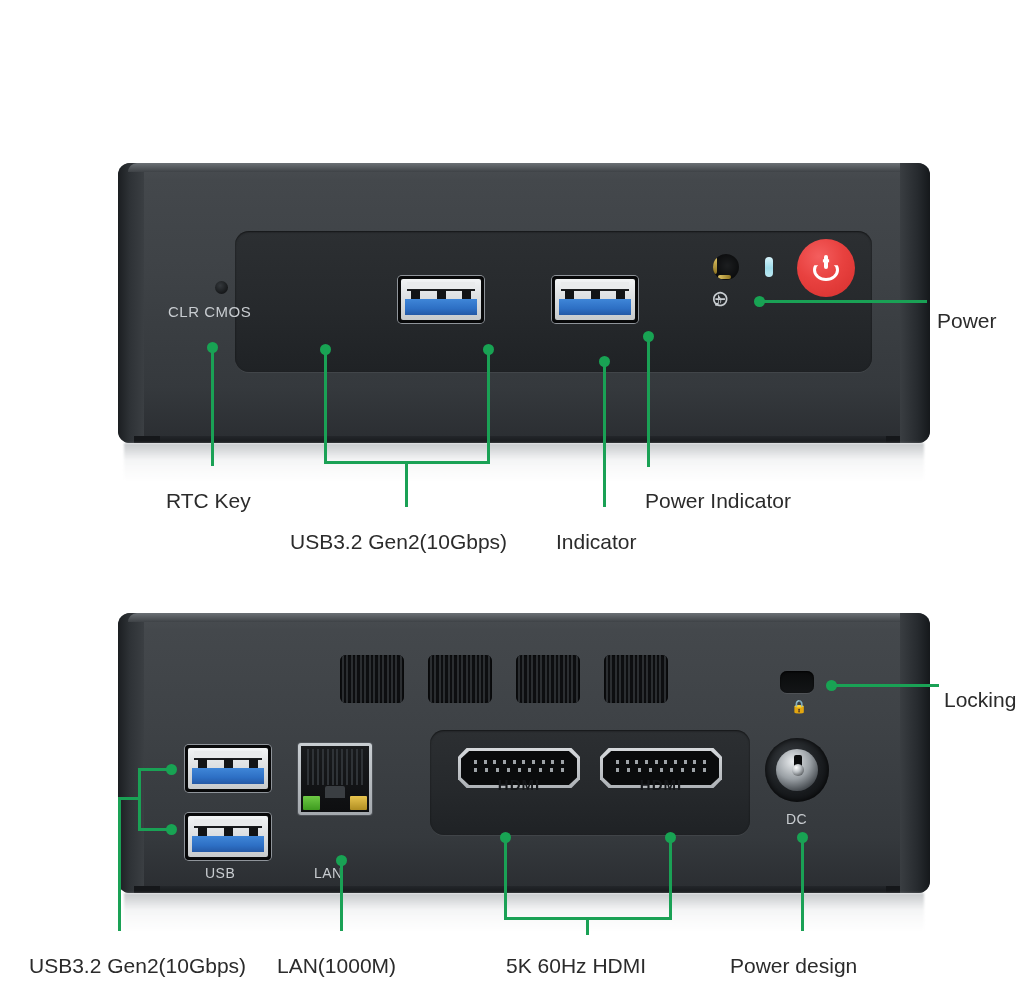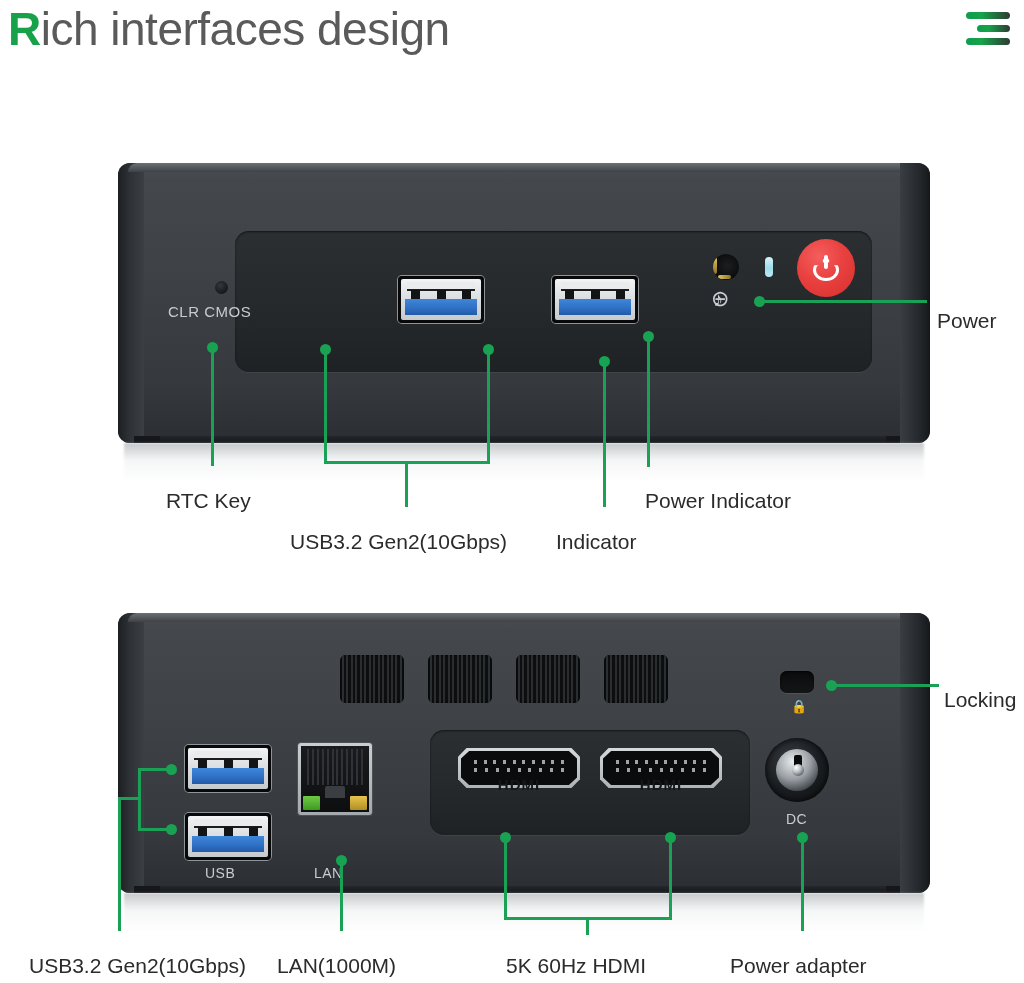--- a/index.html
+++ b/index.html
@@ -182,28 +182,20 @@
   .cl.v { width: 2.6px; }
   .cl.h { height: 2.6px; }
   .dot { position: absolute; width: 11px; height: 11px; border-radius: 50%; background: #18a353; }
   .clabel { position: absolute; font-size: 21px; color: #2b2b2b; white-space: nowrap; margin-top: 14px; }
 </style>
 </head>
 <body>
 
 <div id="root">
 
-  <div class="header">
-    <div class="title"><span class="cap">R</span><span>ich interfaces design</span></div>
-    <div class="menu-icon">
-      <i></i>
-      <i></i>
-      <i></i>
-    </div>
-  </div>
 
   <div class="device" style="left:118px; top:163px; width:812px; height:280px;">
     <div class="chassis">
       <div class="topedge"></div>
       <div class="botedge"></div>
       <div class="foot" style="left:16px;"></div>
       <div class="foot" style="right:18px;"></div>
 
       <div class="panel" style="left:117px; top:68px; width:637px; height:141px;">
 
@@ -488,15 +480,15 @@
   <div class="dot" style="left:500px; top:832px;"></div>
   <div class="cl v" style="left:504px; top:838px; height:81px;"></div>
   <div class="dot" style="left:665px; top:832px;"></div>
   <div class="cl v" style="left:669px; top:838px; height:81px;"></div>
   <div class="cl h" style="left:504px; top:917px; width:168px;"></div>
   <div class="cl v" style="left:586px; top:917px; height:18px;"></div>
   <div class="clabel" style="left:506px; top:940px;">5K 60Hz HDMI</div>
 
   <div class="dot" style="left:797px; top:832px;"></div>
   <div class="cl v" style="left:801px; top:838px; height:93px;"></div>
-  <div class="clabel" style="left:730px; top:940px;">Power adapter</div>
+  <div class="clabel" style="left:730px; top:940px;">Power design</div>
 
 </div>
 
 </body></html>

